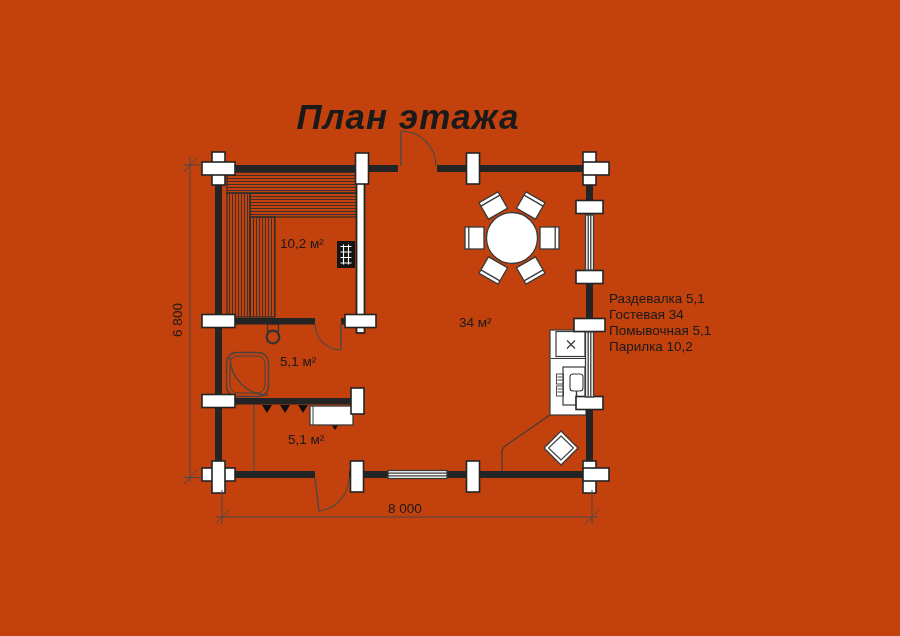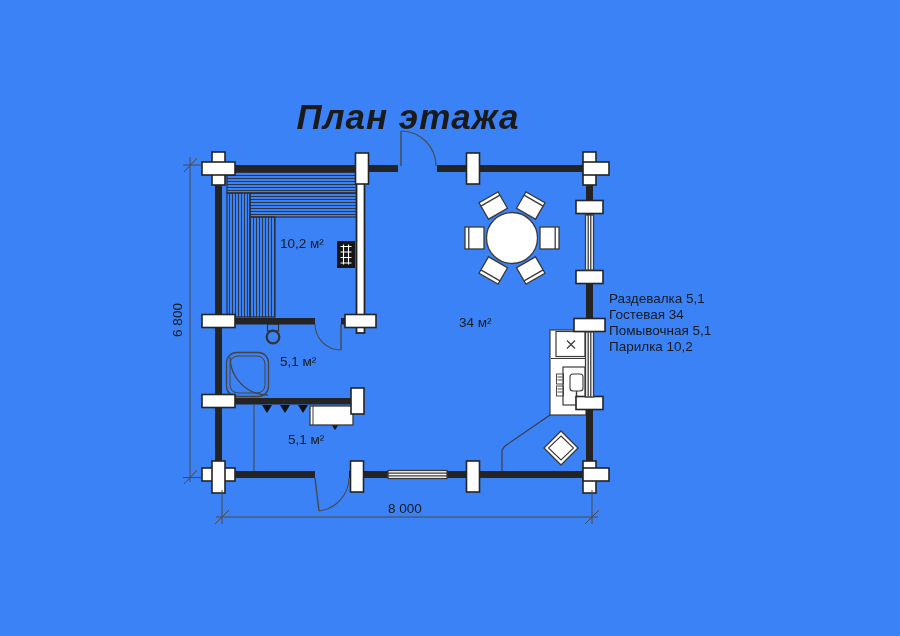--- a/index.html
+++ b/index.html
@@ -1,16 +1,16 @@
 <!DOCTYPE html>
 <html><head>
 <meta charset="utf-8">
 <style>
   html,body{margin:0;padding:0;background:#fff;}
-  .page{position:relative;width:900px;height:636px;background:#3b82f6;overflow:hidden;
+  .page{position:relative;width:900px;height:636px;background:#c2410c;overflow:hidden;
         font-family:"Liberation Sans", sans-serif;}
   svg{position:absolute;left:0;top:0;}
   text{fill:#1a1a1a;}
   .t-title{font-size:35px;font-weight:bold;font-style:italic;letter-spacing:1px;}
   .t-label{font-size:13.5px;}
   .t-dim{font-size:13.5px;}
   .t-legend{font-size:13.5px;}
 </style>
 </head>
 <body>

